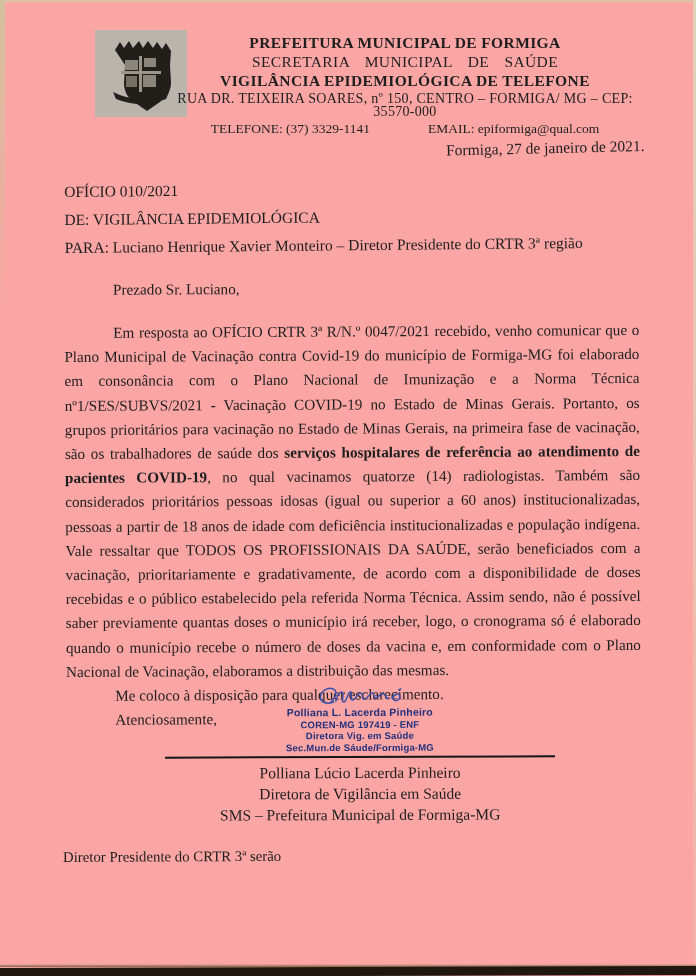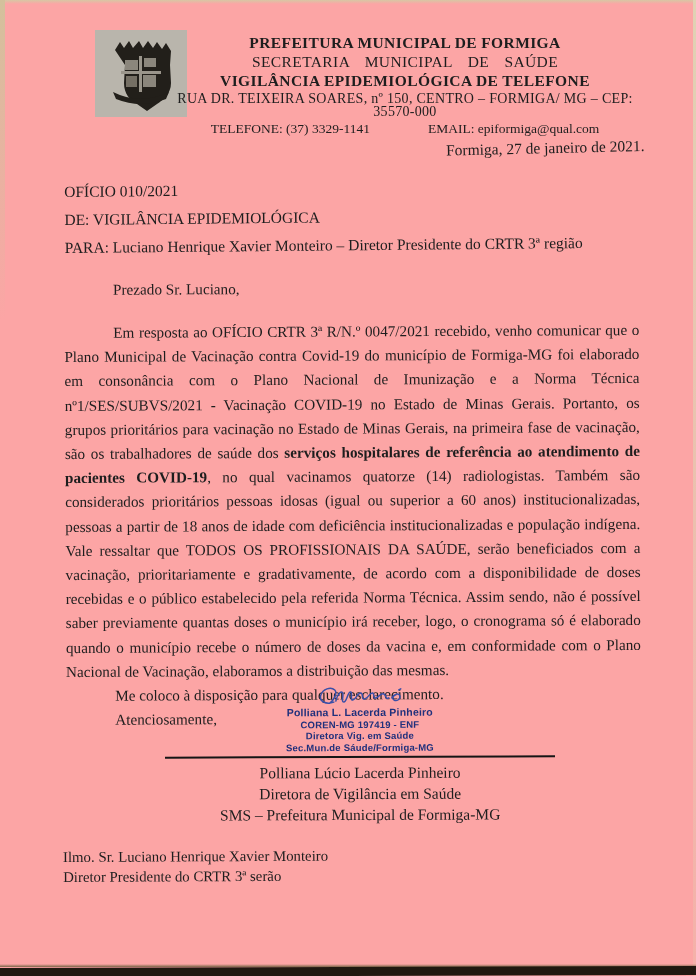--- a/index.html
+++ b/index.html
@@ -120,21 +120,20 @@
       <div>Diretora Vig. em Saúde</div>
       <div>Sec.Mun.de Sáude/Formiga-MG</div>
     </div>
     <hr class="sig-divider">
     <div class="sig-name">Polliana Lúcio Lacerda Pinheiro</div>
     <div class="sig-name">Diretora de Vigilância em Saúde</div>
     <div class="sig-name">SMS – Prefeitura Municipal de Formiga-MG</div>
   </div>
 
   <div class="addressee">
-    <div>Ilmo. Sr. Luciano Henrique Xavier Monteiro</div>
     <div>Diretor Presidente do CRTR 3ª serão</div>
   </div>
 
   <div class="edge-top"></div>
   <div class="edge-left"></div>
   <div class="edge-right"></div>
   <div class="edge-bottom-fade"></div>
   <div class="edge-bottom"></div>
 </div>
 

